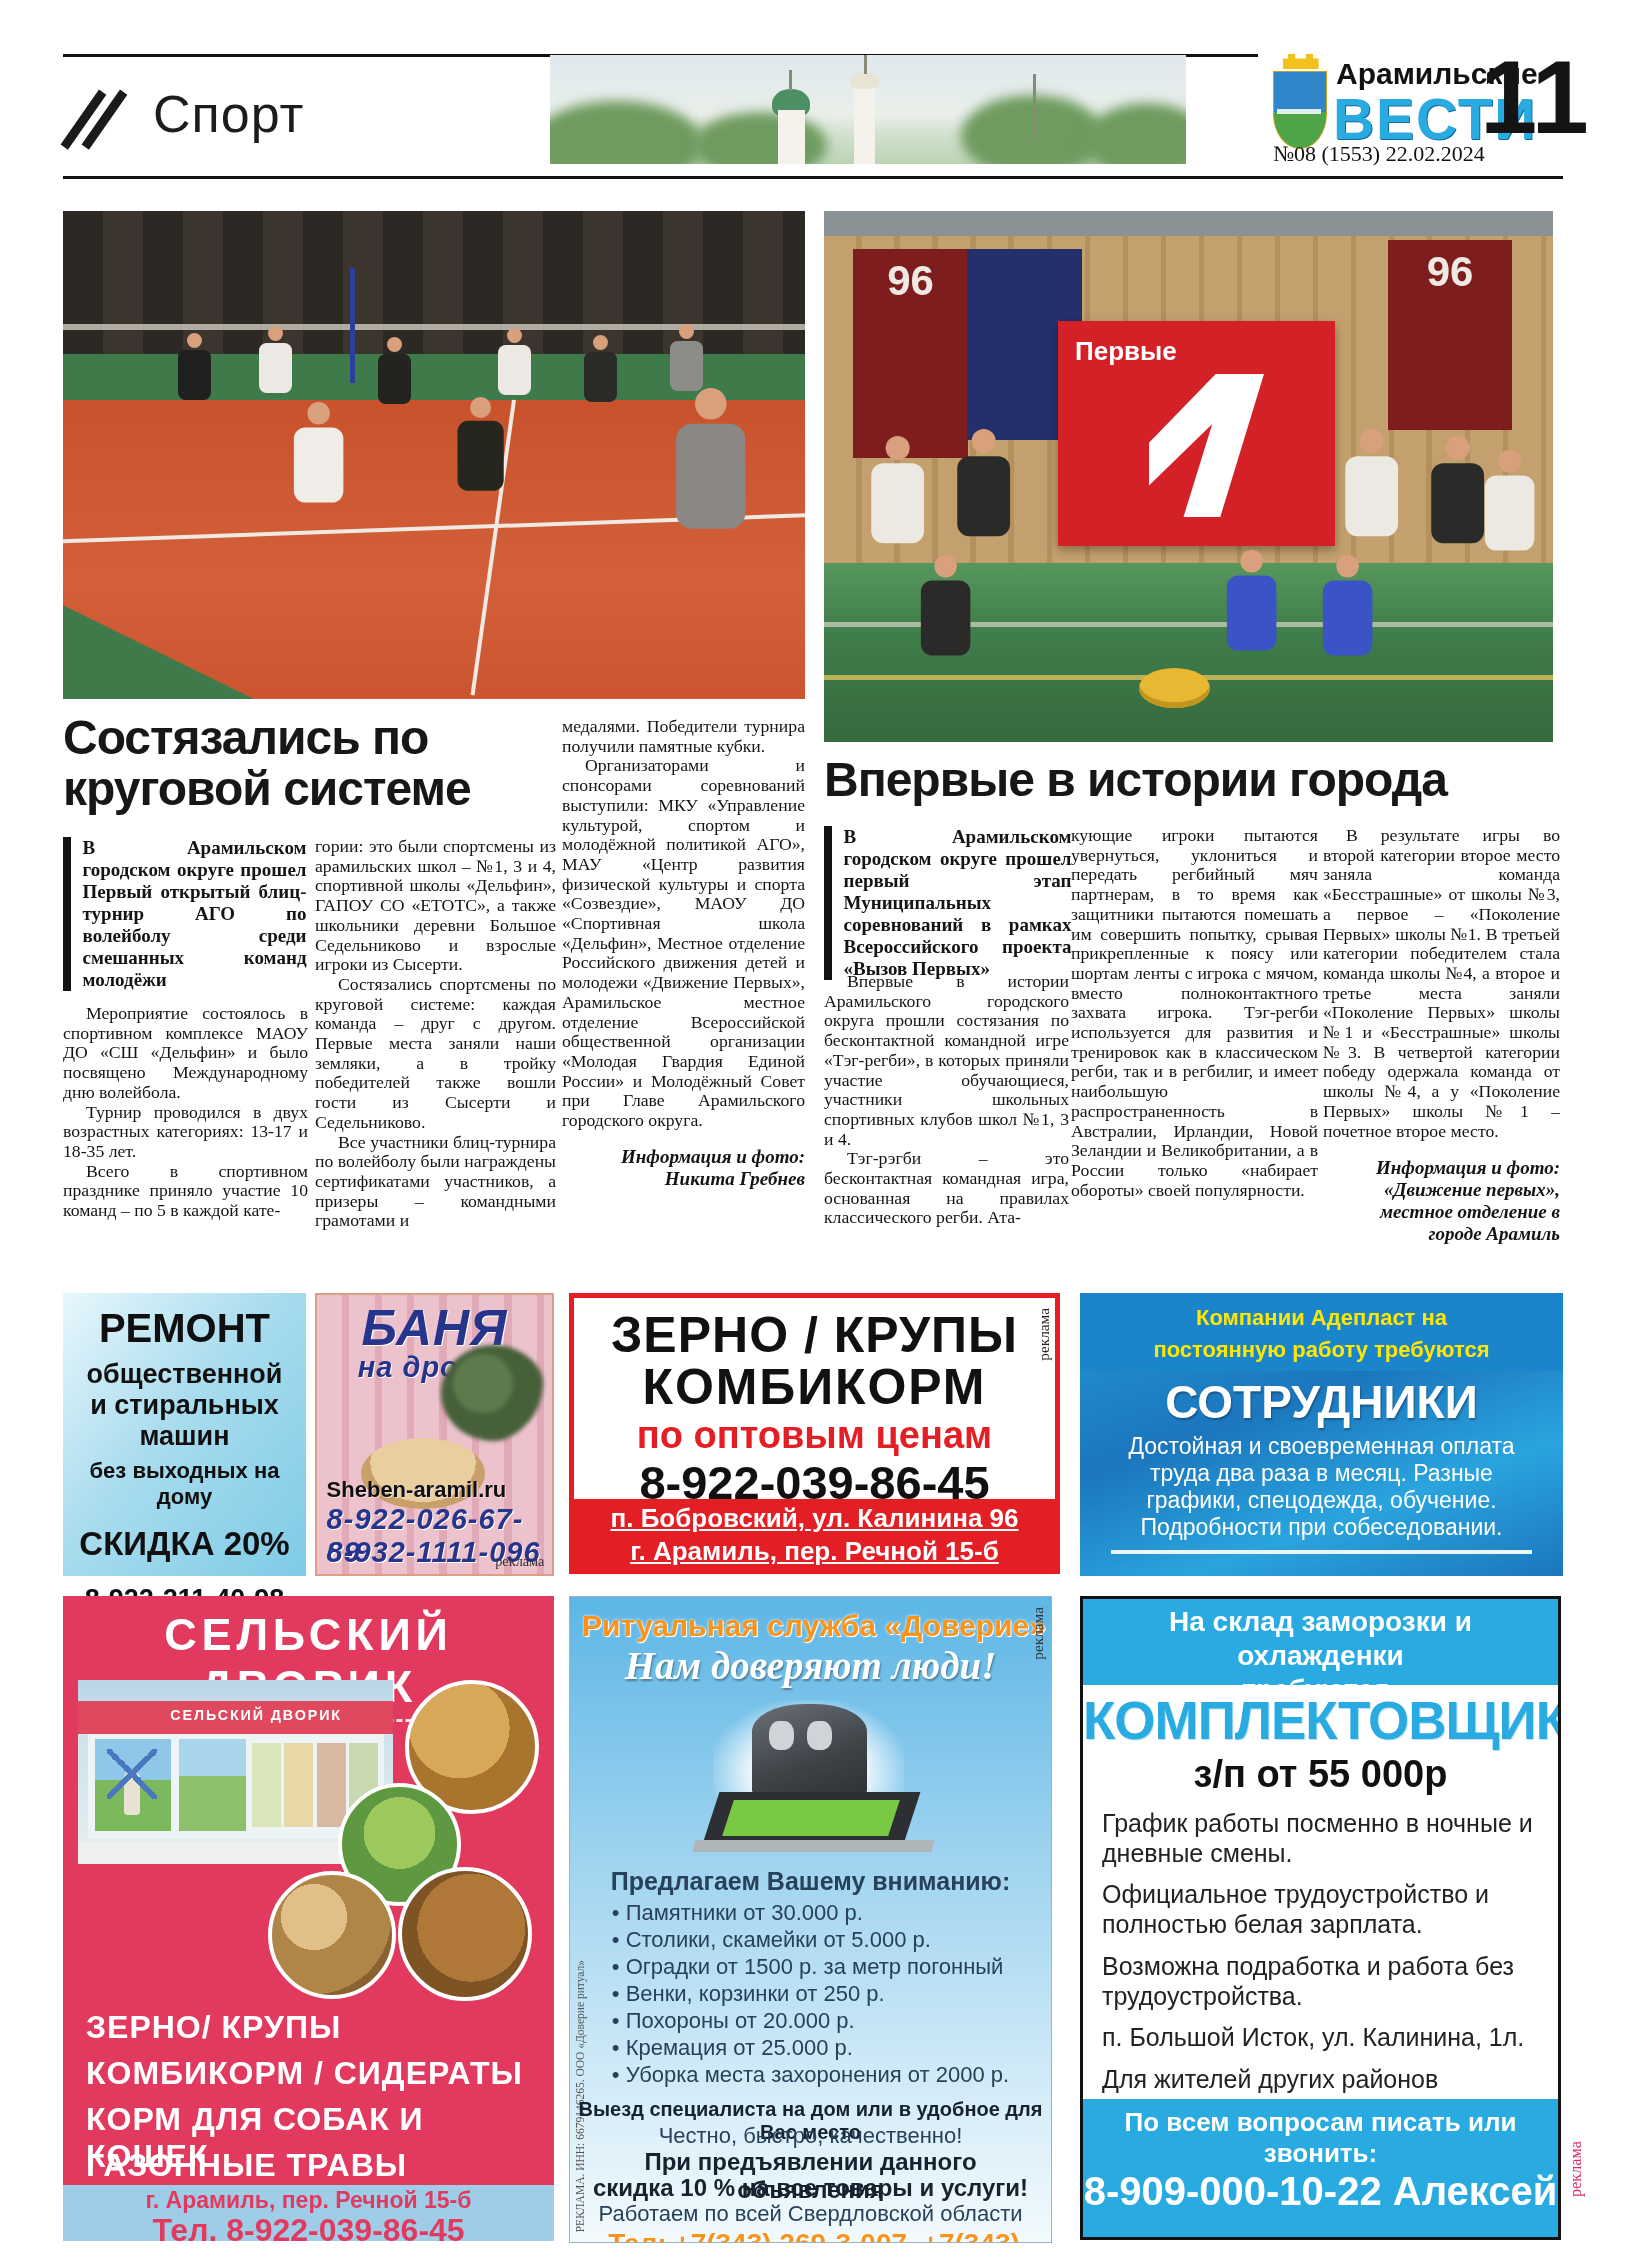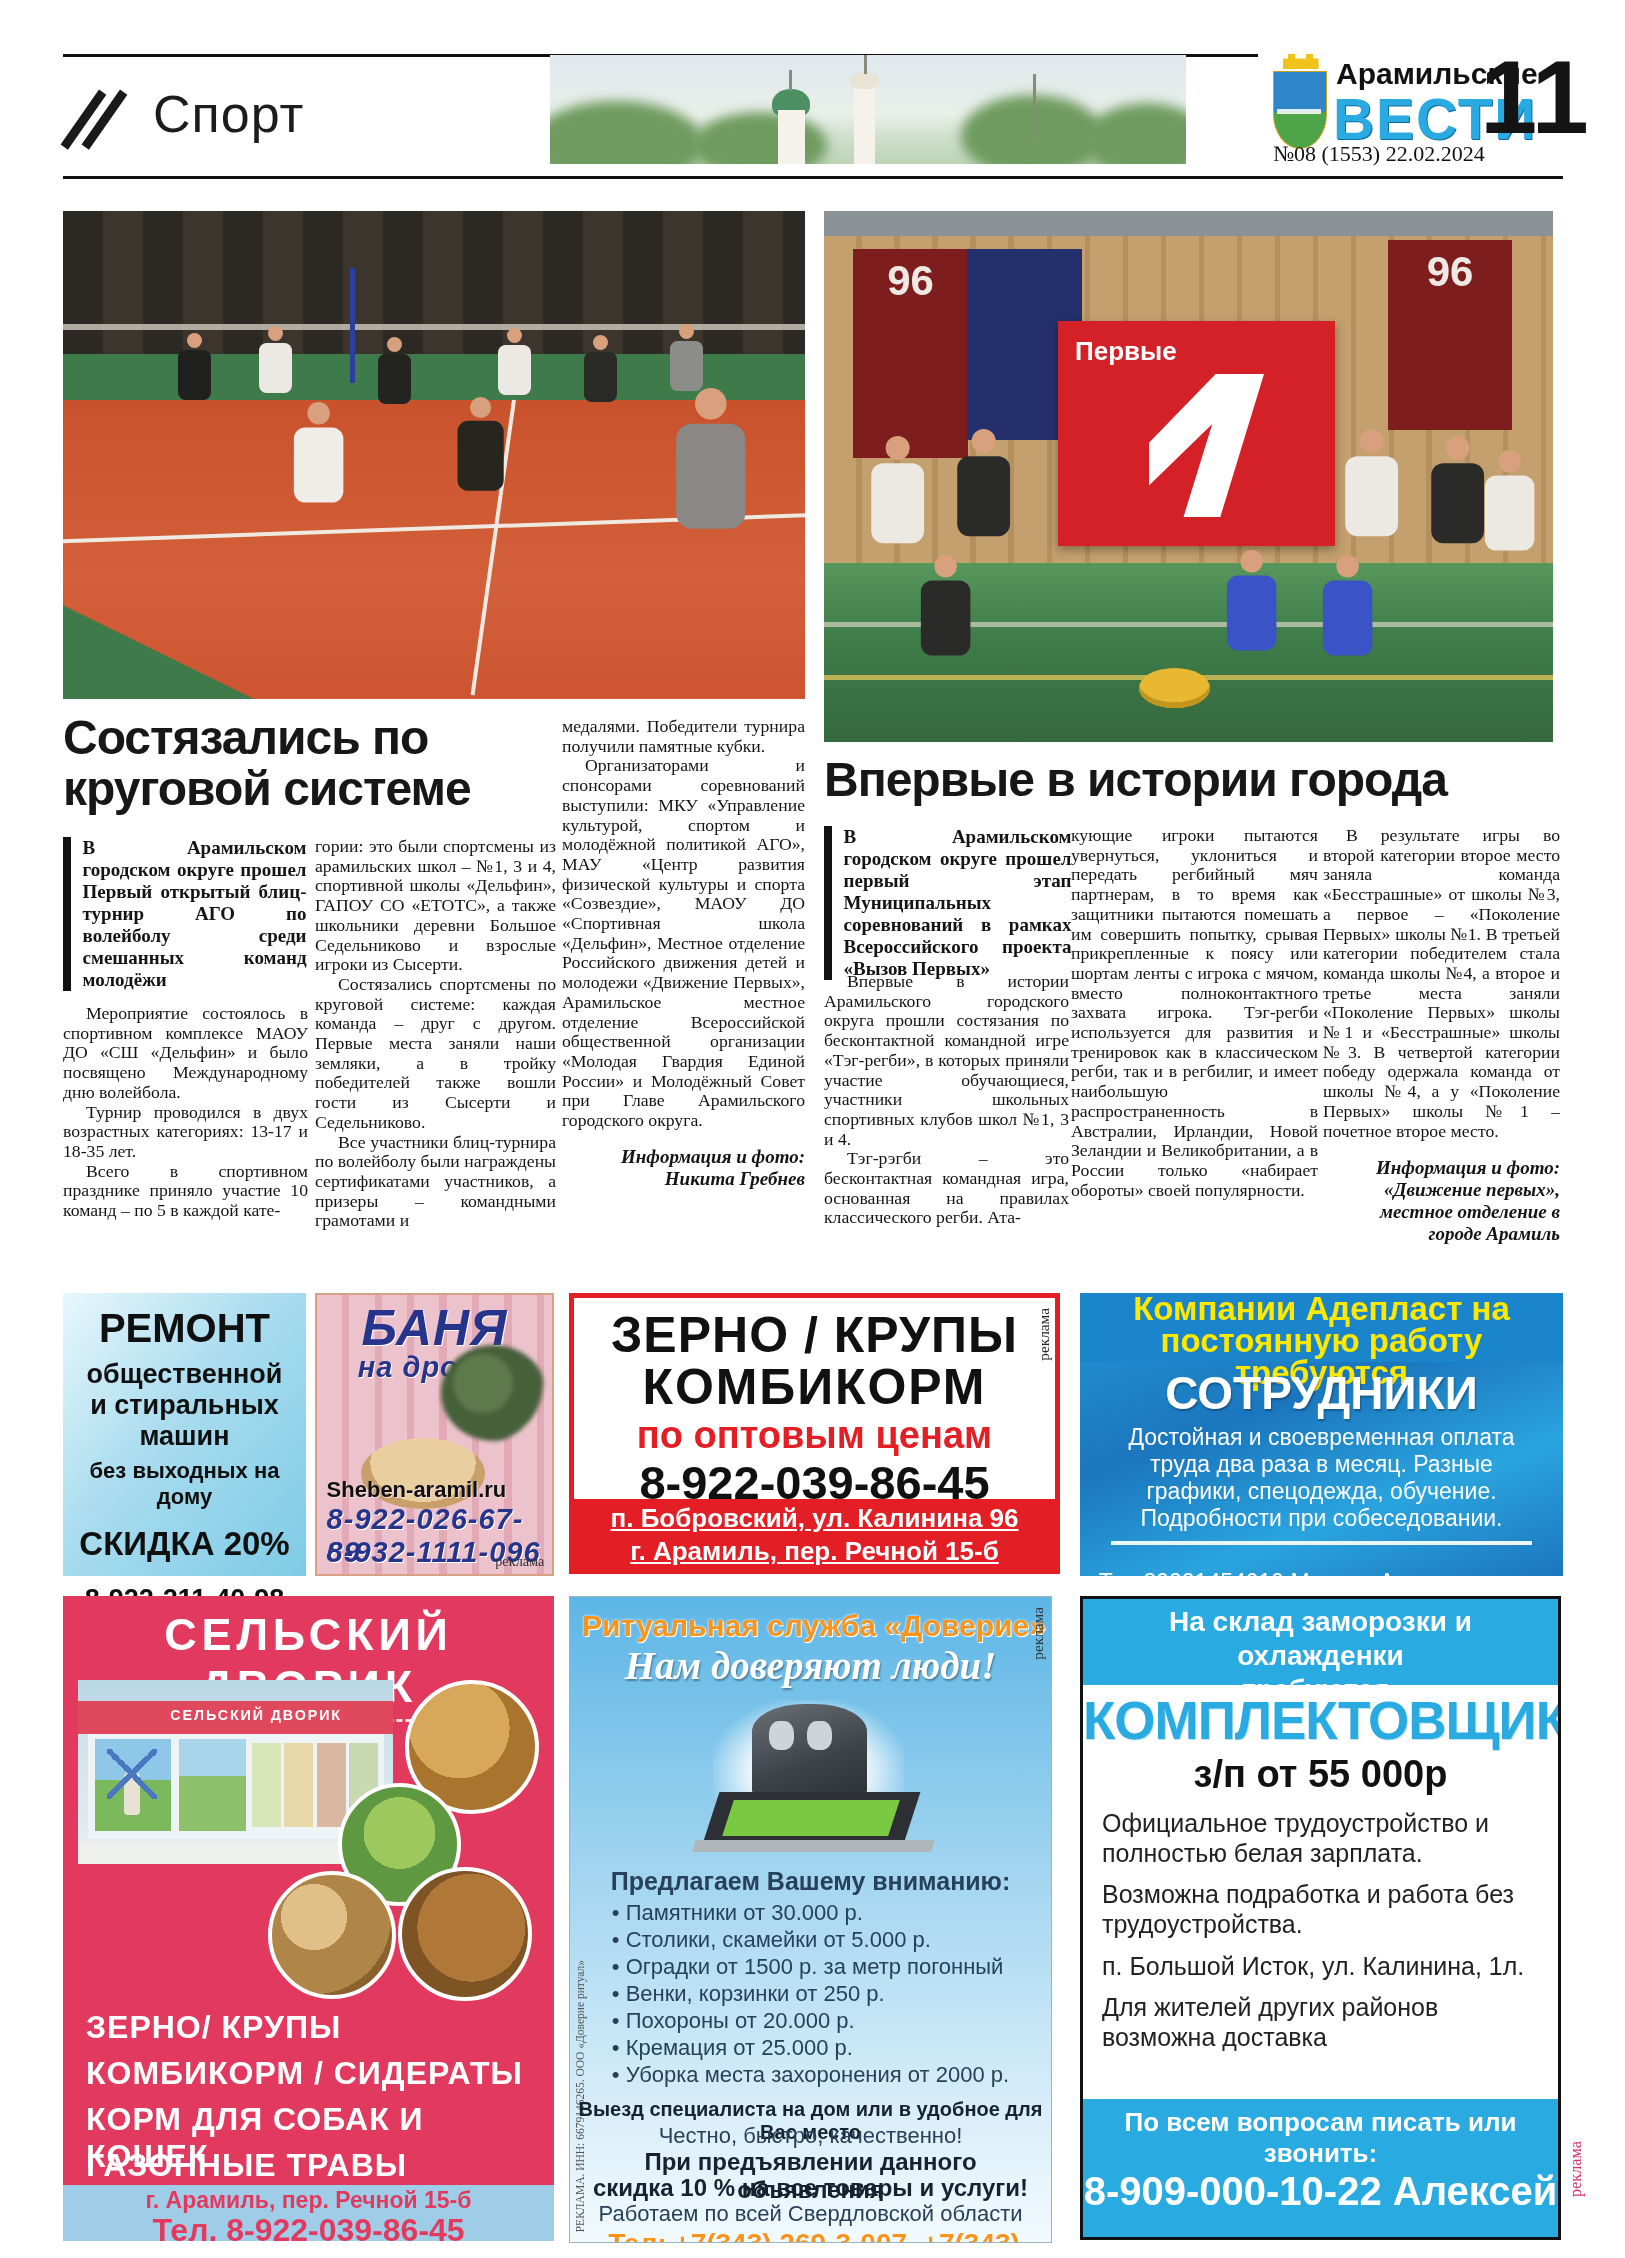--- a/index.html
+++ b/index.html
@@ -280,21 +280,21 @@
     <div style="font-weight:bold;font-size:50px;letter-spacing:1.9px;margin-top:-5.7px">КОМБИКОРМ</div>
     <div style="font-weight:bold;font-size:38px;color:#e31e24;margin-top:-1.9px">по оптовым ценам</div>
     <div style="font-weight:bold;font-size:47px;margin-top:-1.9px">8-922-039-86-45</div>
     <div class="zerno-band" style="height:67px;font-size:26px;line-height:32.5px;padding-top:2.9px">
       <div>п. Бобровский, ул. Калинина 96</div>
       <div>г. Арамиль, пер. Речной 15-б</div>
     </div>
   </div>
 
   <div class="abs ad-adeplast" style="left:1080px;top:1293px;width:483px;height:283px">
-    <div class="adeplast-head" style="height:69px;font-size:33px;line-height:32px;padding-top:0">
+    <div class="adeplast-head" style="height:69px;font-size:22px;line-height:32px;padding-top:9px">
       <div>Компании Адепласт на</div>
       <div>постоянную работу требуются</div>
     </div>
     <div style="font-weight:bold;font-size:46px;margin-top:3.8px;text-shadow:1px 1.9px 1.9px rgba(0,0,0,.3)">СОТРУДНИКИ</div>
     <div style="font-size:23px;line-height:27px;padding:3.8px 25px 0">Достойная и своевременная оплата труда два раза в месяц. Разные графики, спецодежда, обучение. Подробности при собеседовании.</div>
     <div style="margin:9.6px auto 0;width:421px;height:3.8px;background:#eaf6fc"></div>
     <div style="font-weight:normal;font-size:23px;margin-top:24px">Тел 89221454019 Михаил Александрович</div>
   </div>
 
   <div class="abs ad-selsky" style="left:63px;top:1596px;width:491px;height:645px">
@@ -367,20 +367,21 @@
   </div>
 
   <div class="abs ad-komplekt" style="left:1080px;top:1596px;width:475px;height:638px">
     <div class="kompl-band" style="height:80px;font-size:28px;line-height:34px;padding-top:5.7px">
       <div>На склад заморозки и охлажденки</div>
       <div>требуются:</div>
     </div>
     <div class="kompl-title" style="margin-top:5.7px">КОМПЛЕКТОВЩИКИ</div>
     <div style="text-align:center;font-weight:bold;font-size:38px;color:#111;margin-top:1.9px">з/п от 55 000р</div>
     <div style="padding:11.5px 19px 0">
+      <p class="kompl-p">График работы посменно в ночные и дневные смены.</p>
       <p class="kompl-p">Официальное трудоустройство и полностью белая зарплата.</p>
       <p class="kompl-p">Возможна подработка и работа без трудоустройства.</p>
       <p class="kompl-p">п. Большой Исток, ул. Калинина, 1л.</p>
       <p class="kompl-p">Для жителей других районов возможна доставка</p>
     </div>
     <div class="kompl-band" style="position:absolute;left:0;right:0;bottom:0;height:130px;padding-top:7.6px">
       <div style="font-size:26px">По всем вопросам писать или звонить:</div>
       <div style="font-size:40px;line-height:44px">8-909-000-10-22 Алексей</div>
 
     </div>

